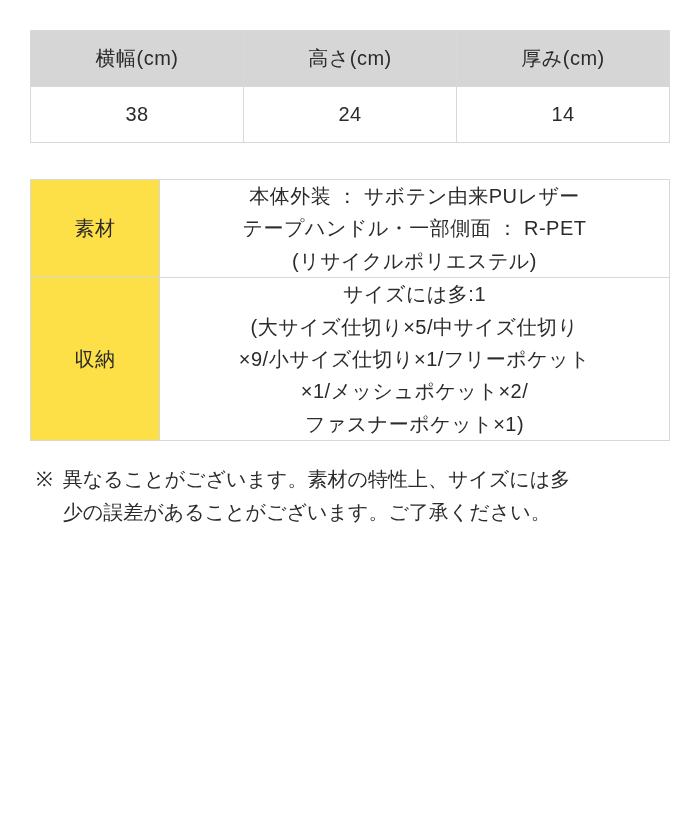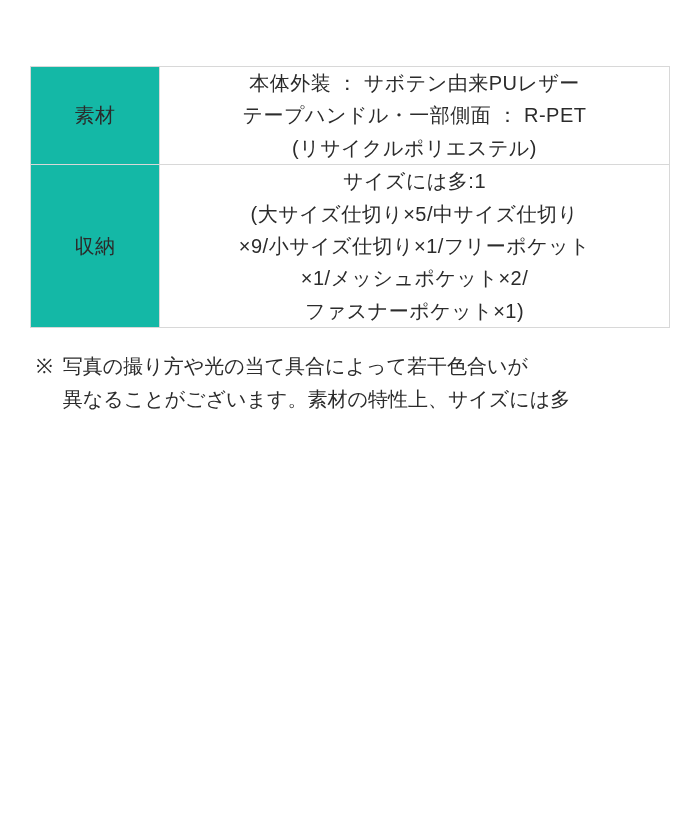--- a/index.html
+++ b/index.html
@@ -48,21 +48,21 @@
     font-size: 21px;
   }
   .block {
     margin-bottom: 0;
   }
   
   .gap {
     height: 18px;
   }
   .label-cell {
-    background: #14b8a6;
+    background: #fde047;
     width: 128px;
     text-align: center;
     font-size: 20px;
     vertical-align: middle;
   }
   .desc-cell {
     background: #ffffff;
     text-align: left;
     vertical-align: middle;
     padding: 18px 20px 20px 28px;
@@ -93,20 +93,34 @@
   }
   .note-body .line {
     white-space: nowrap;
   }
 </style>
 </head>
 <body>
 
 <div class="page">
 
+  <table class="spec block">
+    <tbody>
+        <tr>
+      <td class="hdr">横幅(cm)</td>
+      <td class="hdr">高さ(cm)</td>
+      <td class="hdr">厚み(cm)</td>
+    </tr>
+    <tr>
+      <td class="val">38</td>
+      <td class="val">24</td>
+      <td class="val">14</td>
+    </tr>
+  </tbody>
+    </table>
 
   <div class="gap"></div>
 
 
   <div class="gap"></div>
 
   <table class="spec block">
     <tbody>
         <tr>
       <td class="label-cell">素材</td>
@@ -125,18 +139,18 @@
         <div class="line">×1/メッシュポケット×2/</div>
         <div class="line">ファスナーポケット×1)</div>
       </td>
     </tr>
   </tbody>
     </table>
 
   <div class="note">
     <div class="note-mark">※</div>
     <div class="note-body">
-      <div class="line">写真の撮り方や光の当て具合によって若干色合いが</div>
       <div class="line">異なることがございます。素材の特性上、サイズには多</div>
+      <div class="line">少の誤差があることがございます。ご了承ください。</div>
     </div>
   </div>
 
 </div>
 
 </body></html>

